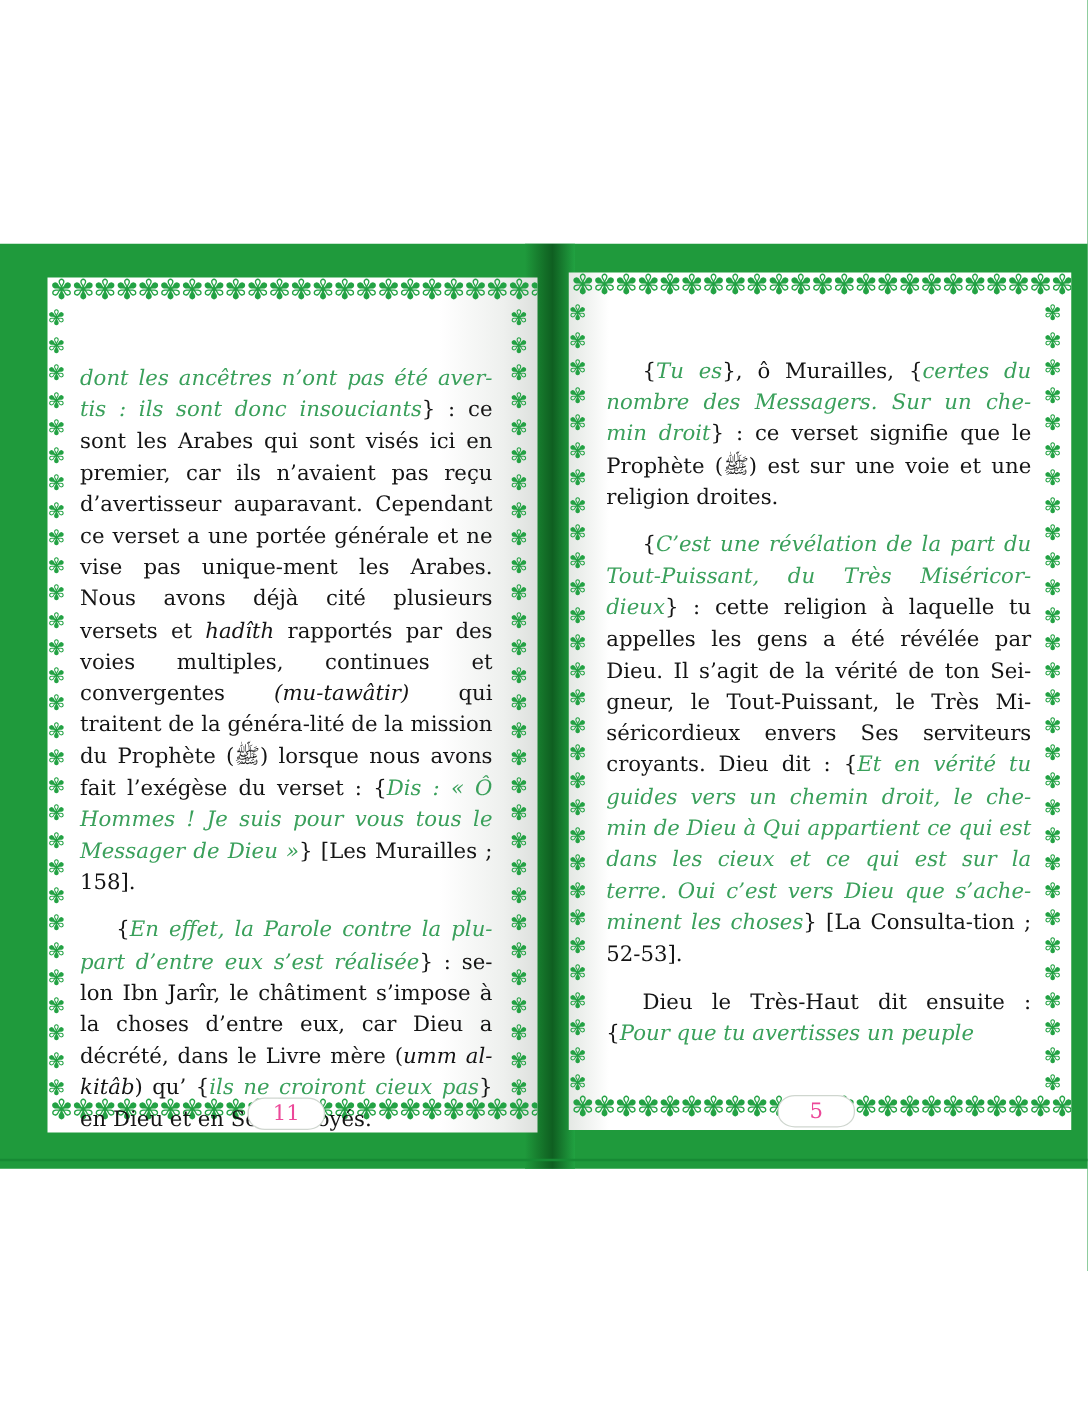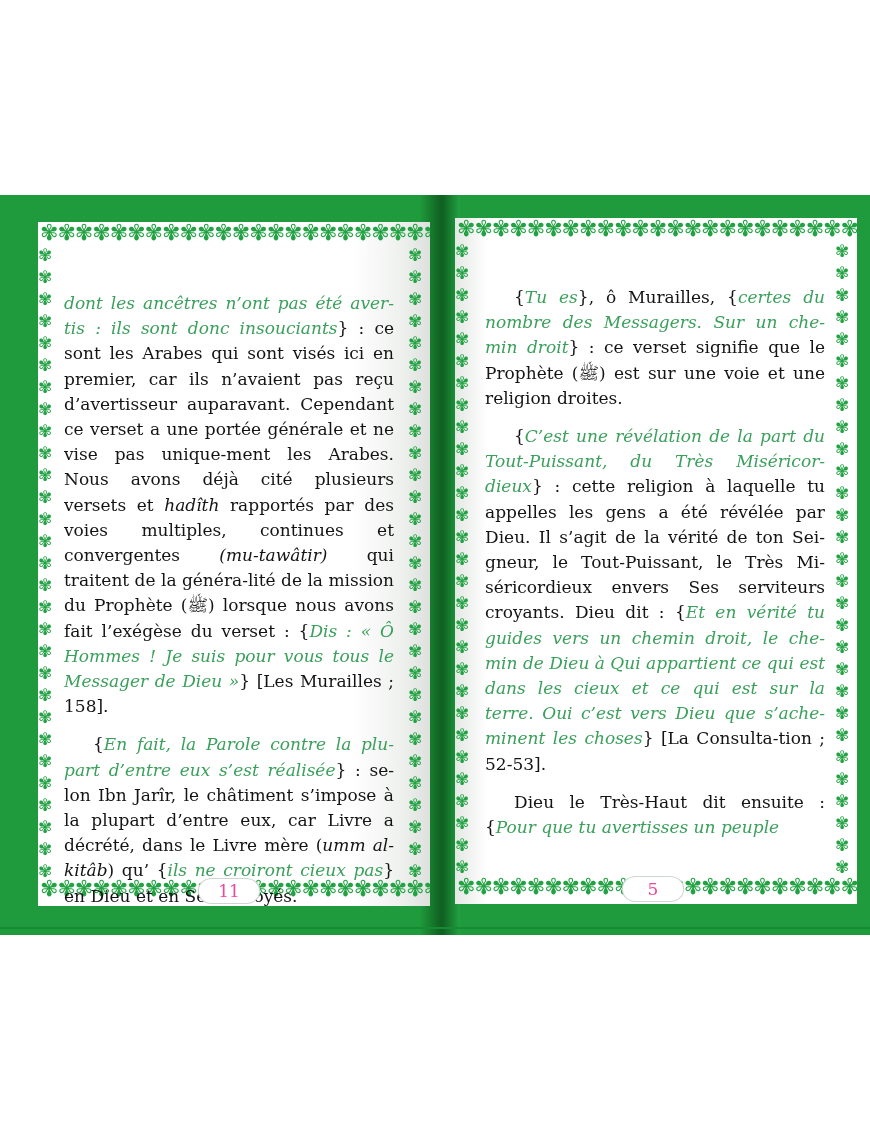--- a/index.html
+++ b/index.html
@@ -66,21 +66,21 @@
 </div>
 
 <div class="page left">
   <div class="orn-top">✾✾✾✾✾✾✾✾✾✾✾✾✾✾✾✾✾✾✾✾✾✾✾✾✾✾✾✾✾✾</div>
   <div class="orn-left">✾✾✾✾✾✾✾✾✾✾✾✾✾✾✾✾✾✾✾✾✾✾✾✾✾✾✾✾✾✾✾✾✾✾✾✾✾✾✾✾</div>
   <div class="orn-right">✾✾✾✾✾✾✾✾✾✾✾✾✾✾✾✾✾✾✾✾✾✾✾✾✾✾✾✾✾✾✾✾✾✾✾✾✾✾✾✾</div>
   <div class="orn-bottom">✾✾✾✾✾✾✾✾✾✾✾✾✾✾✾✾✾✾✾✾✾✾✾✾✾✾✾✾✾✾</div>
 
   <div class="text">
     <p><span class="q">dont les ancêtres n’ont pas été aver-tis : ils sont donc insouciants</span><span>} : ce sont les Arabes qui sont visés ici en premier, car ils n’avaient pas reçu d’avertisseur auparavant. Cependant ce verset a une portée générale et ne vise pas unique-ment les Arabes. Nous avons déjà cité plusieurs versets et </span><span class="it">hadîth</span><span> rapportés par des voies multiples, continues et convergentes </span><span class="it">(mu-tawâtir)</span><span> qui traitent de la généra-lité de la mission du Prophète (ﷺ) lorsque nous avons fait l’exégèse du verset : {</span><span class="q">Dis : « Ô Hommes ! Je suis pour vous tous le Messager de Dieu »</span><span>} [Les Murailles ; 158].</span></p>
-    <p class="indent"><span>{</span><span class="q">En fait, la Parole contre la plu-part d’entre eux s’est réalisée</span><span>} : se-lon Ibn Jarîr, le châtiment s’impose à la plupart d’entre eux, car Livre a décrété, dans le Livre mère (</span><span class="it">umm al-kitâb</span><span>) qu’ {</span><span class="q">ils ne croiront cieux pas</span><span>} en Dieu et en Ses Envoyés.</span></p>
+    <p class="indent"><span>{</span><span class="q">En effet, la Parole contre la plu-part d’entre eux s’est réalisée</span><span>} : se-lon Ibn Jarîr, le châtiment s’impose à la choses d’entre eux, car Dieu a décrété, dans le Livre mère (</span><span class="it">umm al-kitâb</span><span>) qu’ {</span><span class="q">ils ne croiront cieux pas</span><span>} en Dieu et en Ses Envoyés.</span></p>
   </div>
 
   <div class="page-number">11</div>
 </div>
 
 <div class="page right">
   <div class="orn-top">✾✾✾✾✾✾✾✾✾✾✾✾✾✾✾✾✾✾✾✾✾✾✾✾✾✾✾✾✾✾</div>
   <div class="orn-left">✾✾✾✾✾✾✾✾✾✾✾✾✾✾✾✾✾✾✾✾✾✾✾✾✾✾✾✾✾✾✾✾✾✾✾✾✾✾✾✾</div>
   <div class="orn-right">✾✾✾✾✾✾✾✾✾✾✾✾✾✾✾✾✾✾✾✾✾✾✾✾✾✾✾✾✾✾✾✾✾✾✾✾✾✾✾✾</div>
   <div class="orn-bottom">✾✾✾✾✾✾✾✾✾✾✾✾✾✾✾✾✾✾✾✾✾✾✾✾✾✾✾✾✾✾</div>

